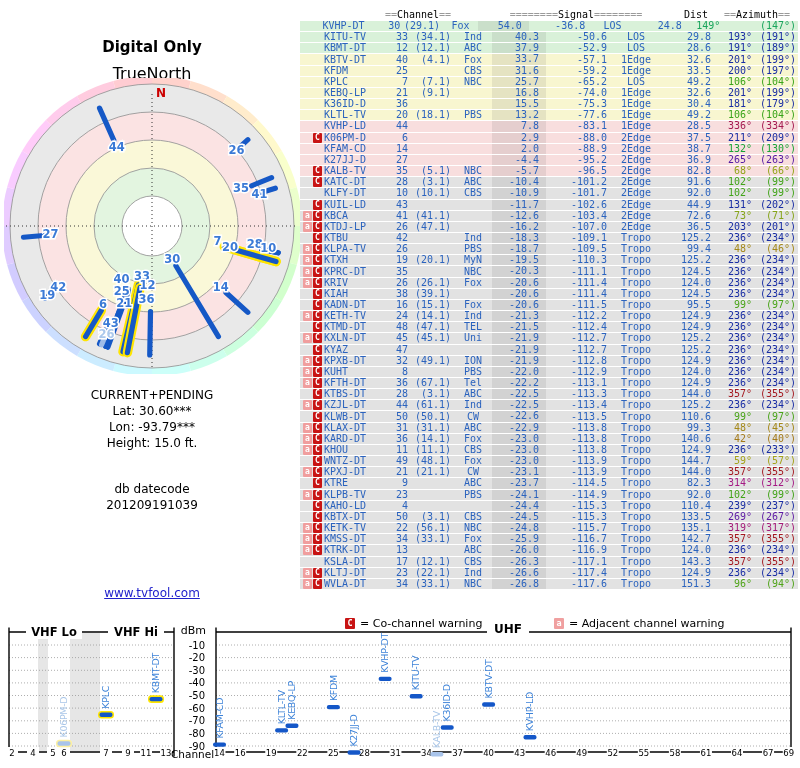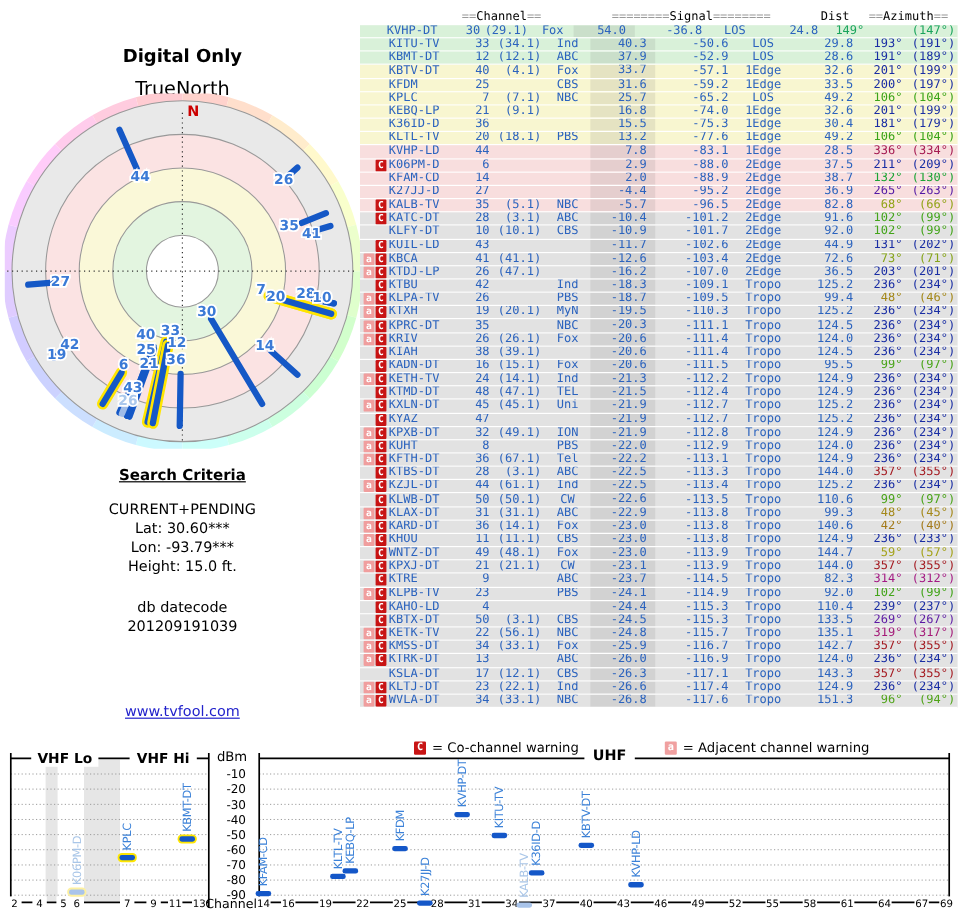--- a/index.html
+++ b/index.html
@@ -12,21 +12,21 @@
   #radar-sub{position:absolute;top:64px;left:0;width:304px;text-align:center;font-size:16px}
   #radar-svg{position:absolute;left:4px;top:78px}
   .rlab{font:600 11.5px "DejaVu Sans",sans-serif;fill:#3b7ad6;stroke:#fff;
     stroke-width:3px;paint-order:stroke}
   .rlab.faded{fill:#abc8ec}
 
   
   #criteria{position:absolute;left:0;top:388px;width:304px;text-align:center;font-size:12px}
   #criteria .ttl{font-weight:bold;font-size:12.5px;text-decoration:underline;margin-bottom:14px}
   #criteria .ln{margin-bottom:2px}
-  #criteria .dbb{margin-top:20px}
+  #criteria .dbb{margin-top:32px}
   #tvfool-link{position:absolute;left:0;top:586px;width:304px;display:block;text-align:center;
     font-size:12px;color:#2222cc;text-decoration:underline}
 
   
   #sig-table{position:absolute;left:300px;top:8px;width:498px;
     font-family:"DejaVu Sans Mono","Liberation Mono",monospace;font-size:10px;color:#2b63be}
   .hrow{display:flex;height:13px;line-height:13px;color:#000;align-items:flex-end}
   .hrow2{border-bottom:1px solid #444}
   .eq{color:#9a9a9a}
   .g{width:22px;display:flex;justify-content:flex-end;align-items:center}
@@ -157,21 +157,20 @@
     <text x="264.3" y="173.5" text-anchor="middle" class="rlab">10</text>
     <text x="106.7" y="248.7" text-anchor="middle" class="rlab">43</text>
     <text x="255.6" y="120.1" text-anchor="middle" class="rlab">41</text>
     <text x="102.6" y="259.7" text-anchor="middle" class="rlab faded">26</text>
     <text x="54.2" y="212.8" text-anchor="middle" class="rlab">42</text>
     <text x="232.4" y="75.5" text-anchor="middle" class="rlab">26</text>
     <text x="43.2" y="221.4" text-anchor="middle" class="rlab">19</text>
   </svg>
 
 <div id="criteria">
-  <div class="ttl">Search Criteria</div>
   <div class="ln">CURRENT+PENDING</div>
   <div class="ln">Lat: 30.60***</div>
   <div class="ln">Lon: -93.79***</div>
   <div class="ln">Height: 15.0 ft.</div>
   <div class="ln dbb">db datecode</div>
   <div class="ln">201209191039</div>
 </div>
 <a id="tvfool-link" href="#">www.tvfool.com</a>
 
 <div id="sig-table">

